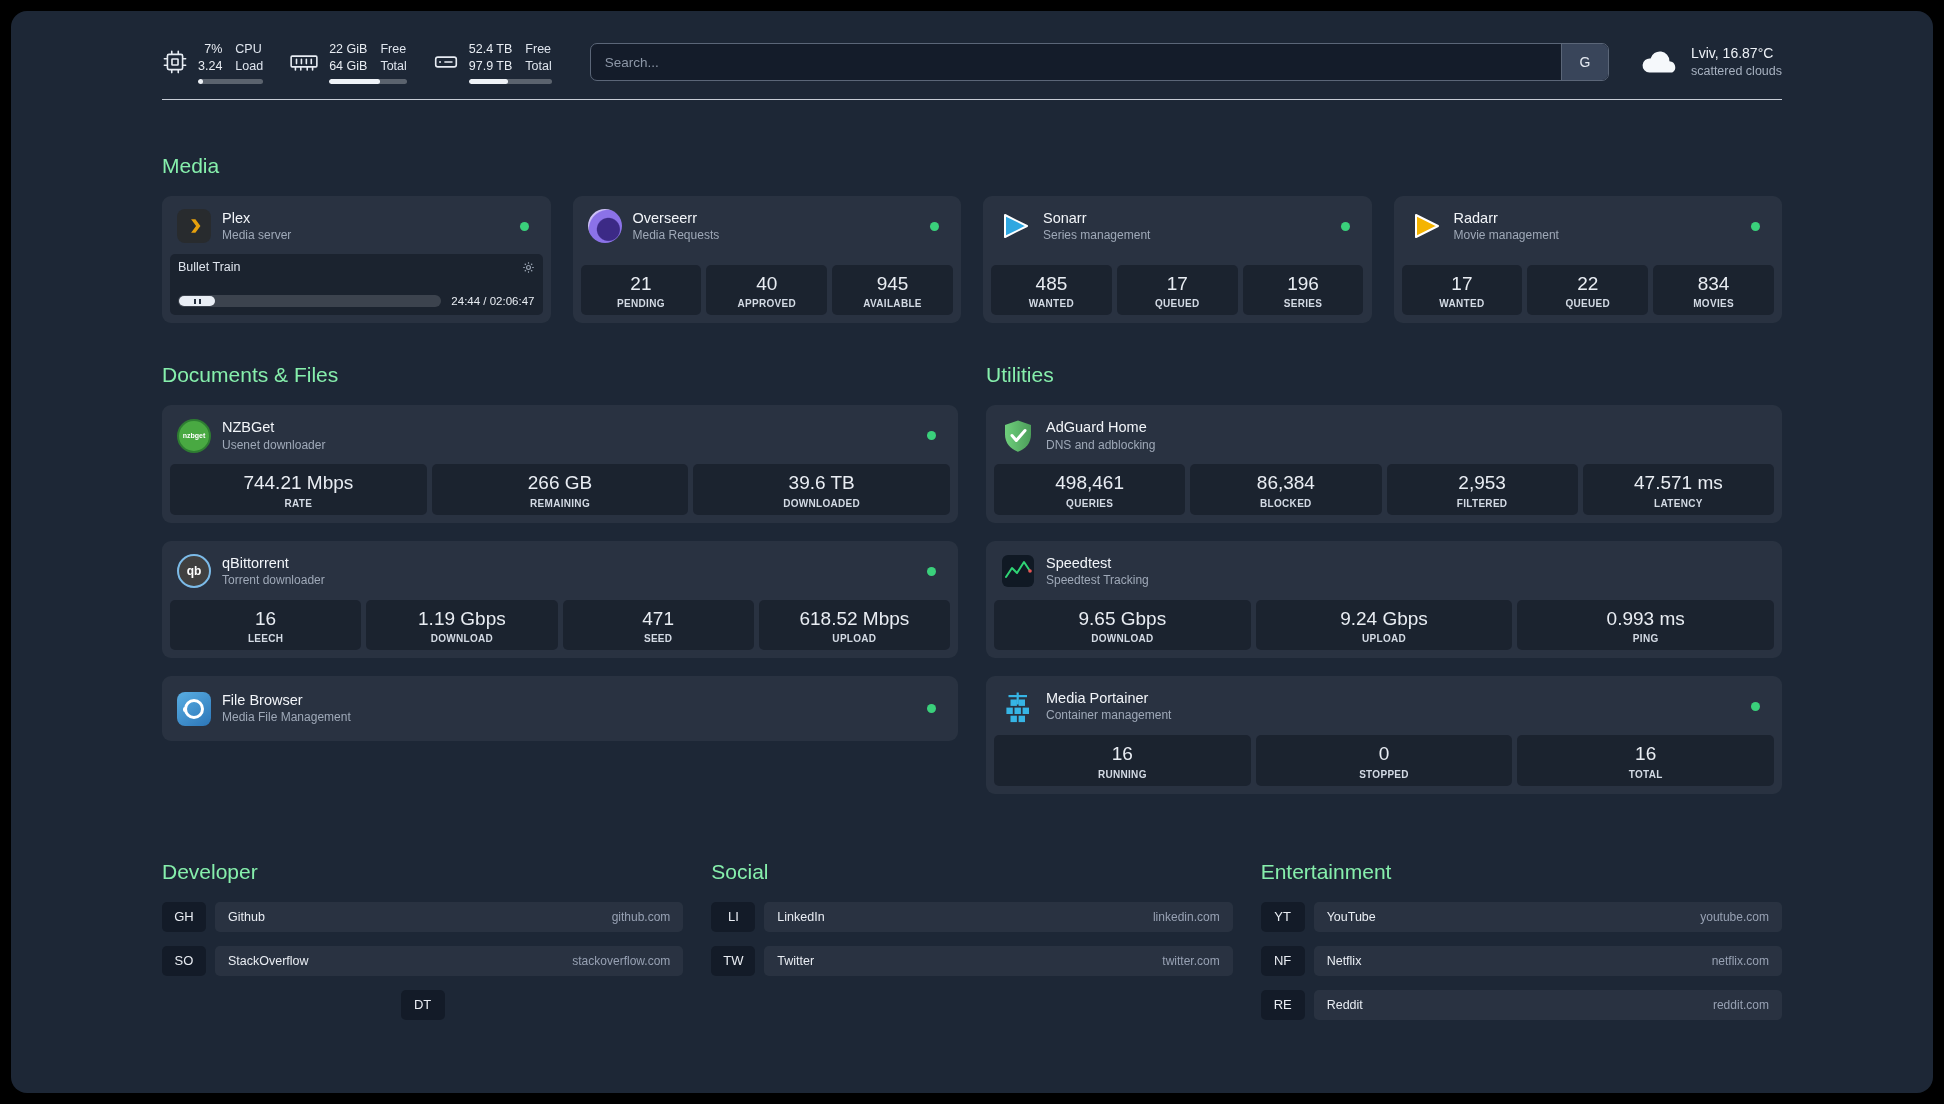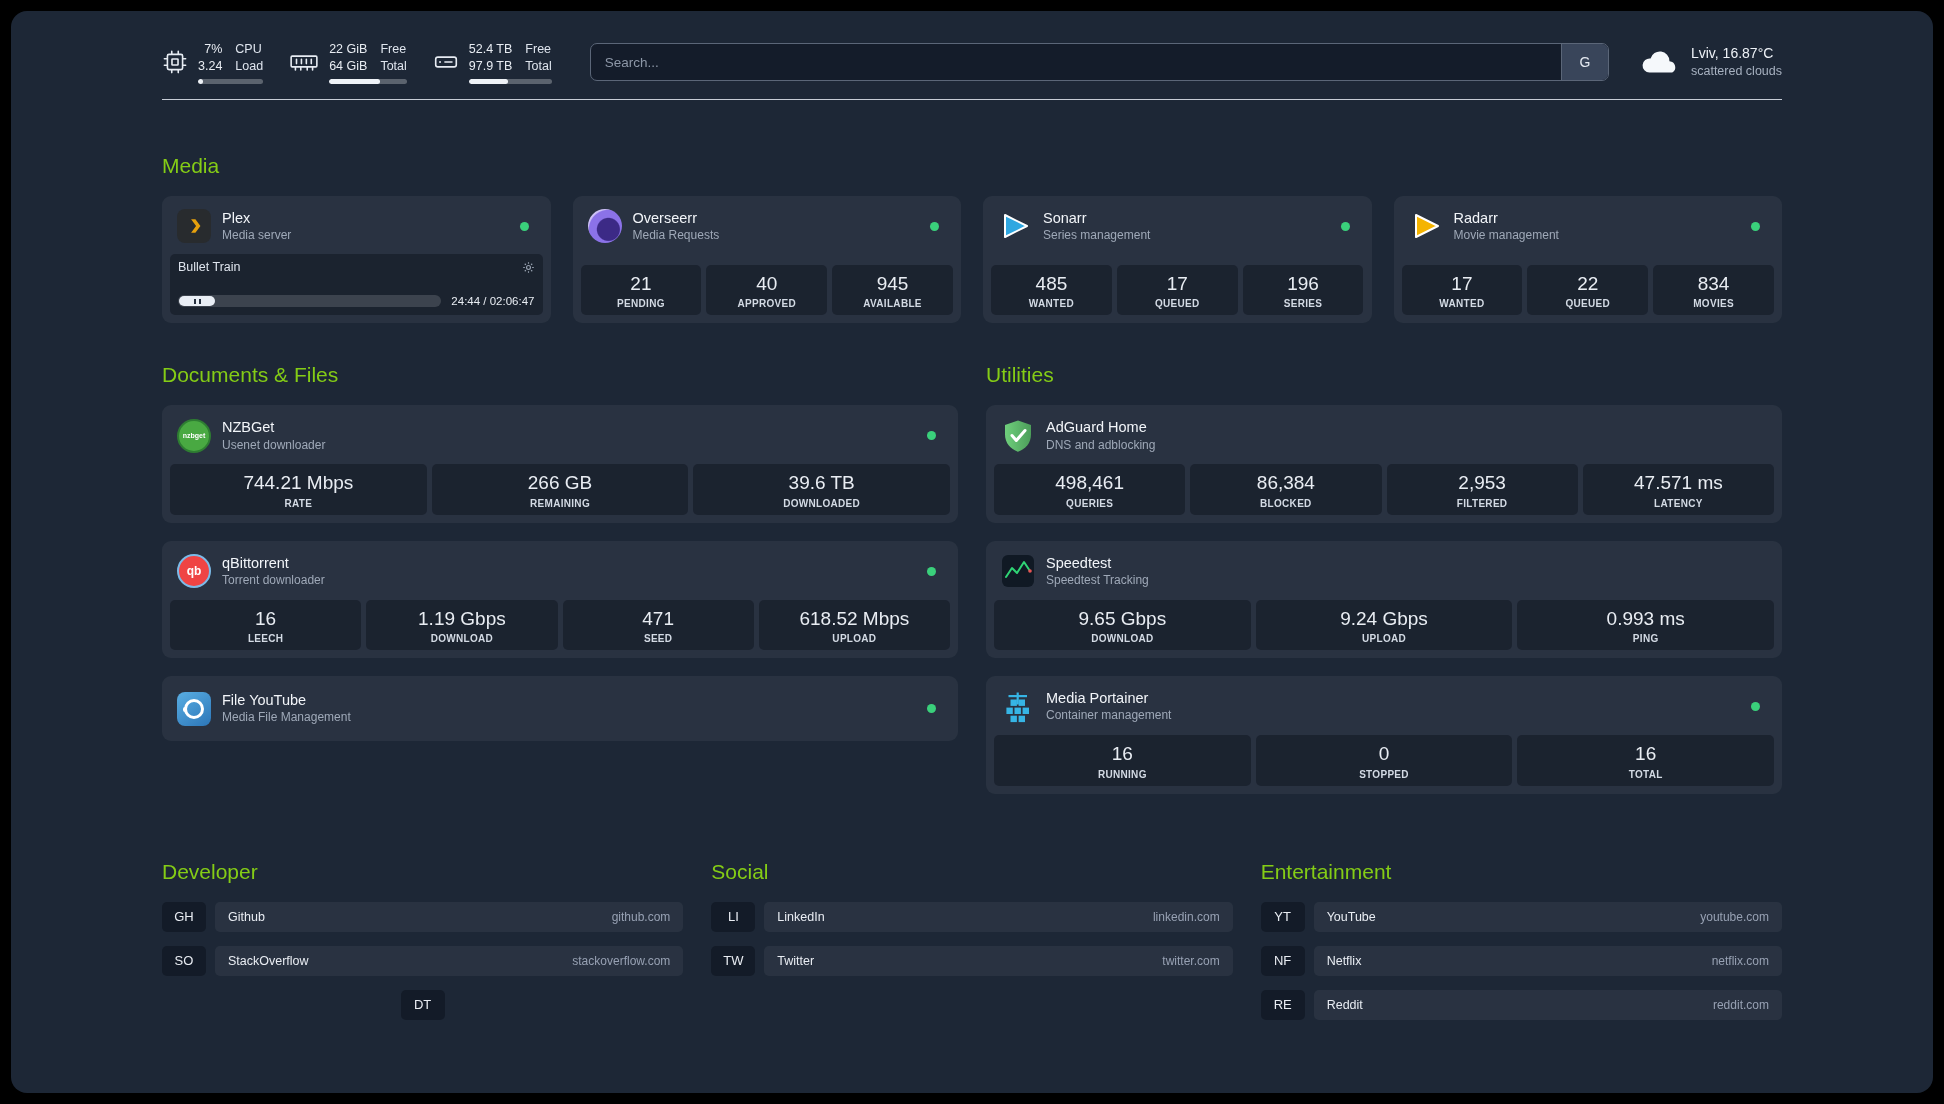--- a/index.html
+++ b/index.html
@@ -26,21 +26,21 @@
   .search input::placeholder{color:#8d97a7;}
   .search-g{width:46px;display:flex;align-items:center;justify-content:center;background:#39455a;color:#e5eaf1;font-size:14px;border-left:1px solid #5b6678;cursor:pointer;}
 
   .weather{display:flex;align-items:center;gap:10px;}
   .weather-loc{font-size:14px;color:#eef2f7;line-height:1.35;}
   .weather-cond{font-size:12.5px;color:#a7b1c0;line-height:1.35;}
 
   .divider{border-top:1.5px solid rgba(228,234,242,0.85);margin-top:15px;}
 
   
-  .section-title{font-size:21px;font-weight:500;color:#84cc16;margin:0 0 18px;}
+  .section-title{font-size:21px;font-weight:500;color:#86efac;margin:0 0 18px;}
   .media-title{margin-top:54px;}
 
   .media-grid{display:grid;grid-template-columns:repeat(4,1fr);gap:22px;}
   .two-col{display:grid;grid-template-columns:1fr 1fr;gap:28px;margin-top:40px;}
   .col-stack{display:flex;flex-direction:column;gap:18px;}
 
   .card{background:rgba(255,255,255,0.055);border-radius:9px;padding:8px;display:flex;flex-direction:column;cursor:pointer;}
   .card-head{display:flex;align-items:center;gap:11px;padding:5px 7px 11px;}
   .card--plain .card-head{padding:7px;}
   .svc-icon{width:34px;height:34px;flex:none;display:flex;align-items:center;justify-content:center;box-sizing:border-box;}
@@ -61,21 +61,21 @@
   .pw-bar-row{display:flex;align-items:center;}
   .pw-track{flex:1;position:relative;height:12px;border-radius:6px;background:rgba(255,255,255,0.15);}
   .pw-pill{position:absolute;left:1px;top:1px;width:36px;height:10px;border-radius:5px;background:#e9eef5;display:flex;align-items:center;justify-content:center;gap:3px;cursor:pointer;}
   .pw-pill i{display:block;width:2px;height:5px;background:#26303f;}
   .pw-time{font-size:11.5px;color:#e9edf3;margin-left:10px;white-space:nowrap;}
 
   
   .icon-plex{border-radius:8px;background:#282b2e;}
   .icon-overseerr{border-radius:50%;background:radial-gradient(circle at 60% 60%, #3c2a86 38%, #8b72e8 42% 66%, #cdc1f6 70%);}
   .icon-nzbget{border-radius:50%;background:#49a942;border:2px solid #2e7d32;color:#fff;font-size:7px;font-weight:700;}
-  .icon-qb{border-radius:50%;background:#ef4444;border:2px solid #7cbbe8;color:#fff;font-size:12px;font-weight:700;text-align:right;}
+  .icon-qb{border-radius:50%;background:#404040;border:2px solid #7cbbe8;color:#fff;font-size:12px;font-weight:700;text-align:right;}
   .icon-fb{border-radius:8px;background:linear-gradient(145deg,#59aee3,#2c76b8);position:relative;}
   .fb-ring{width:14px;height:14px;border:3.5px solid #fff;border-radius:50%;}
   .fb-dot{position:absolute;left:6px;top:15px;width:4px;height:5px;background:#fff;border-radius:2px;}
   .icon-speedtest{border-radius:7px;}
 
   
   .bm-grid{display:grid;grid-template-columns:repeat(3,1fr);gap:28px;margin-top:66px;}
   .bm-row{display:flex;gap:9px;margin-bottom:14px;height:30px;cursor:pointer;justify-content:center;}
   .bm-abbr{width:44px;flex:none;background:rgba(9,15,25,0.5);border-radius:5px;color:#e9edf3;font-size:13px;display:flex;align-items:center;justify-content:center;}
   .bm-bar{flex:1;background:rgba(255,255,255,0.055);border-radius:5px;display:flex;align-items:center;justify-content:space-between;padding:0 13px;}
@@ -350,21 +350,21 @@
             </div>
           </div>
 
           <div class="card card--plain">
             <div class="card-head">
               <span class="svc-icon icon-fb">
                 <span class="fb-ring"></span>
                   <span class="fb-dot"></span>
               </span>
               <div>
-                <div class="svc-name">File YouTube</div>
+                <div class="svc-name">File Browser</div>
                 <div class="svc-desc">Media File Management</div>
               </div>
               <span class="dot"></span>
             </div>
           </div>
 
         </div>
       </div>
 
       <div>

